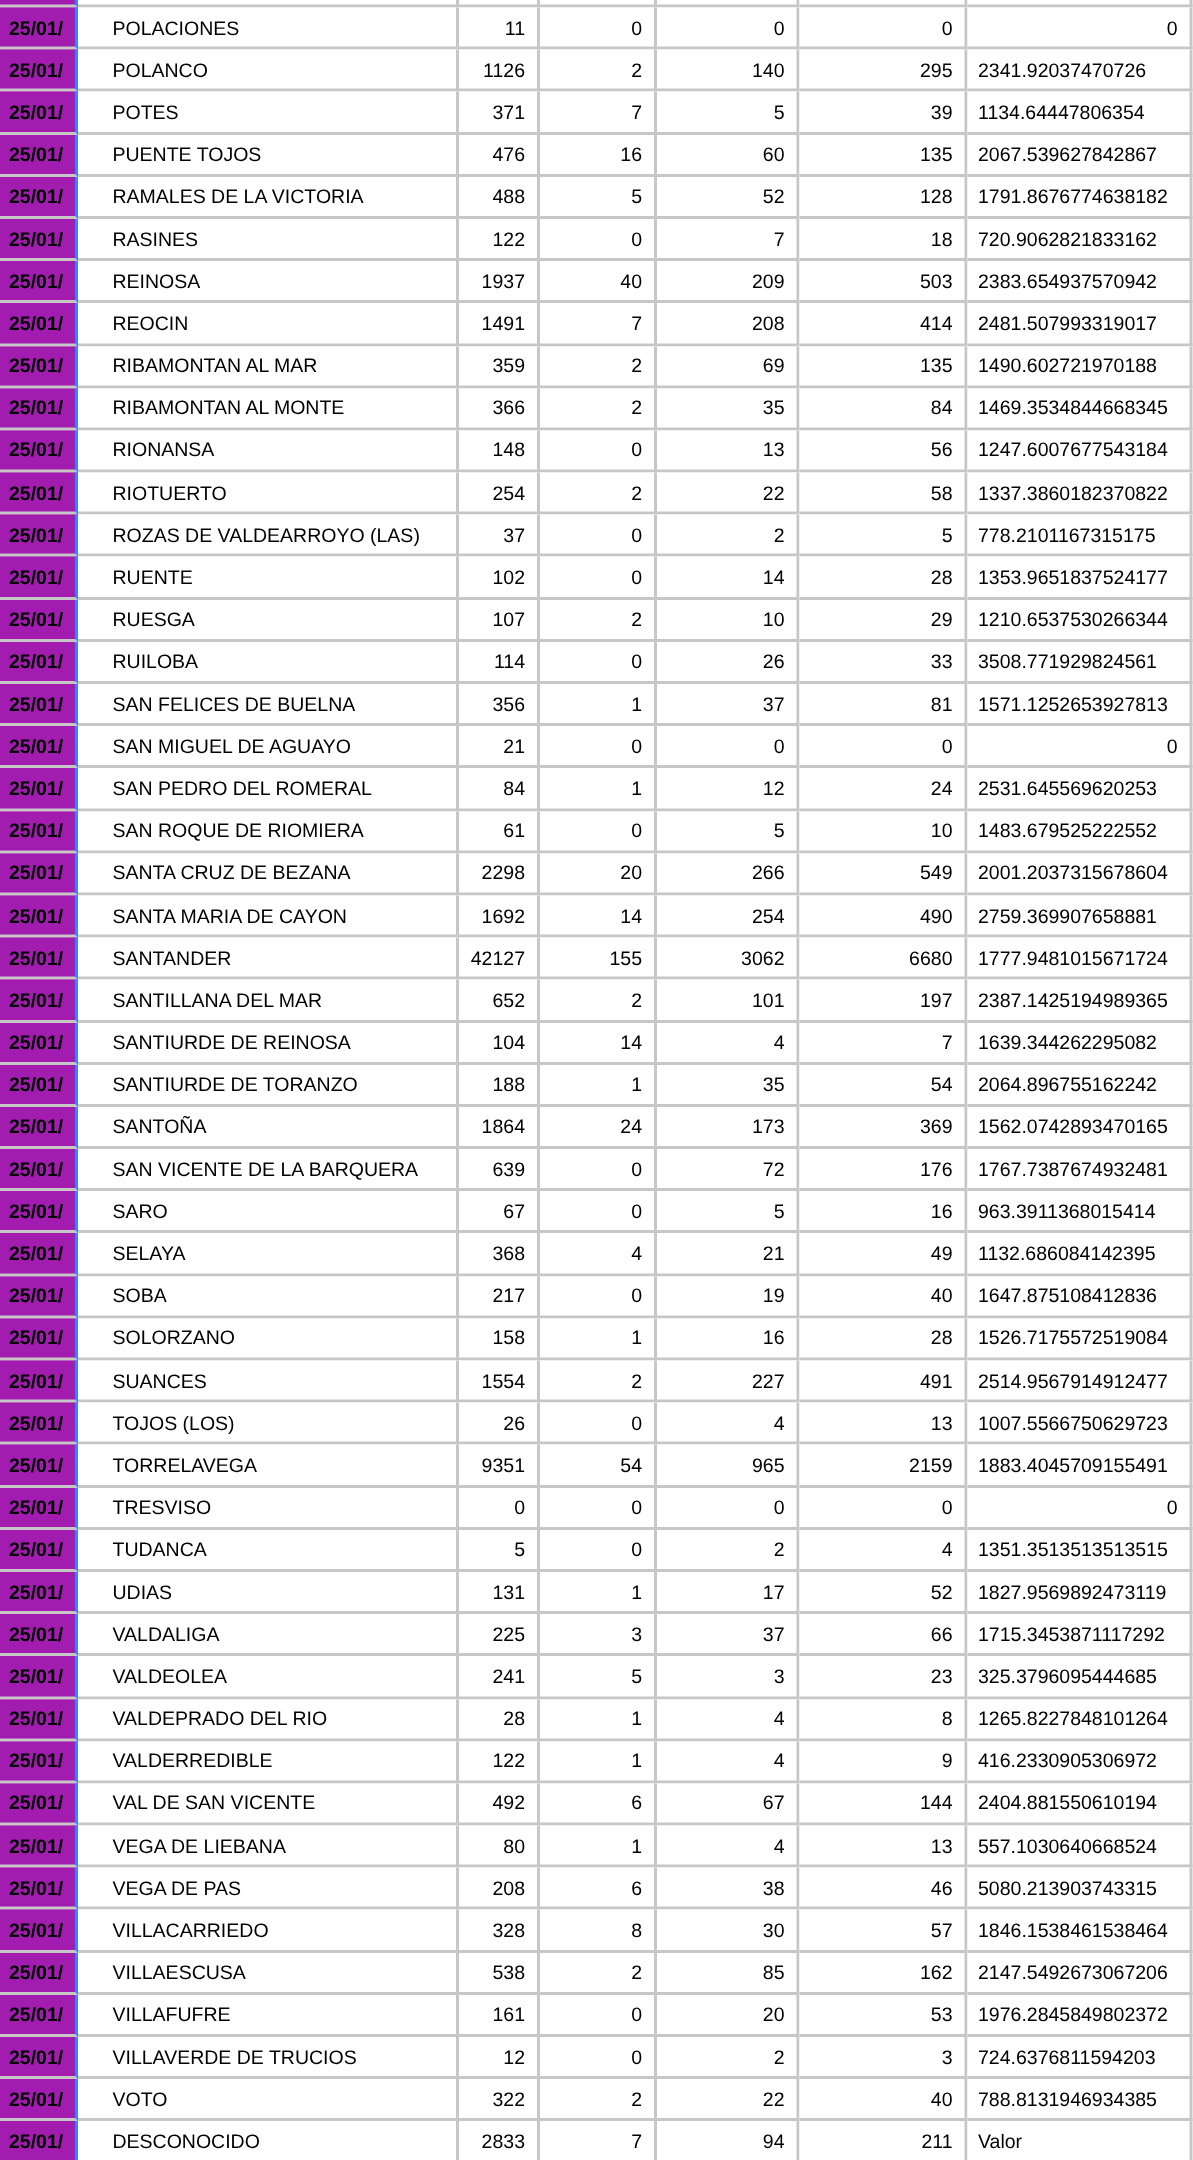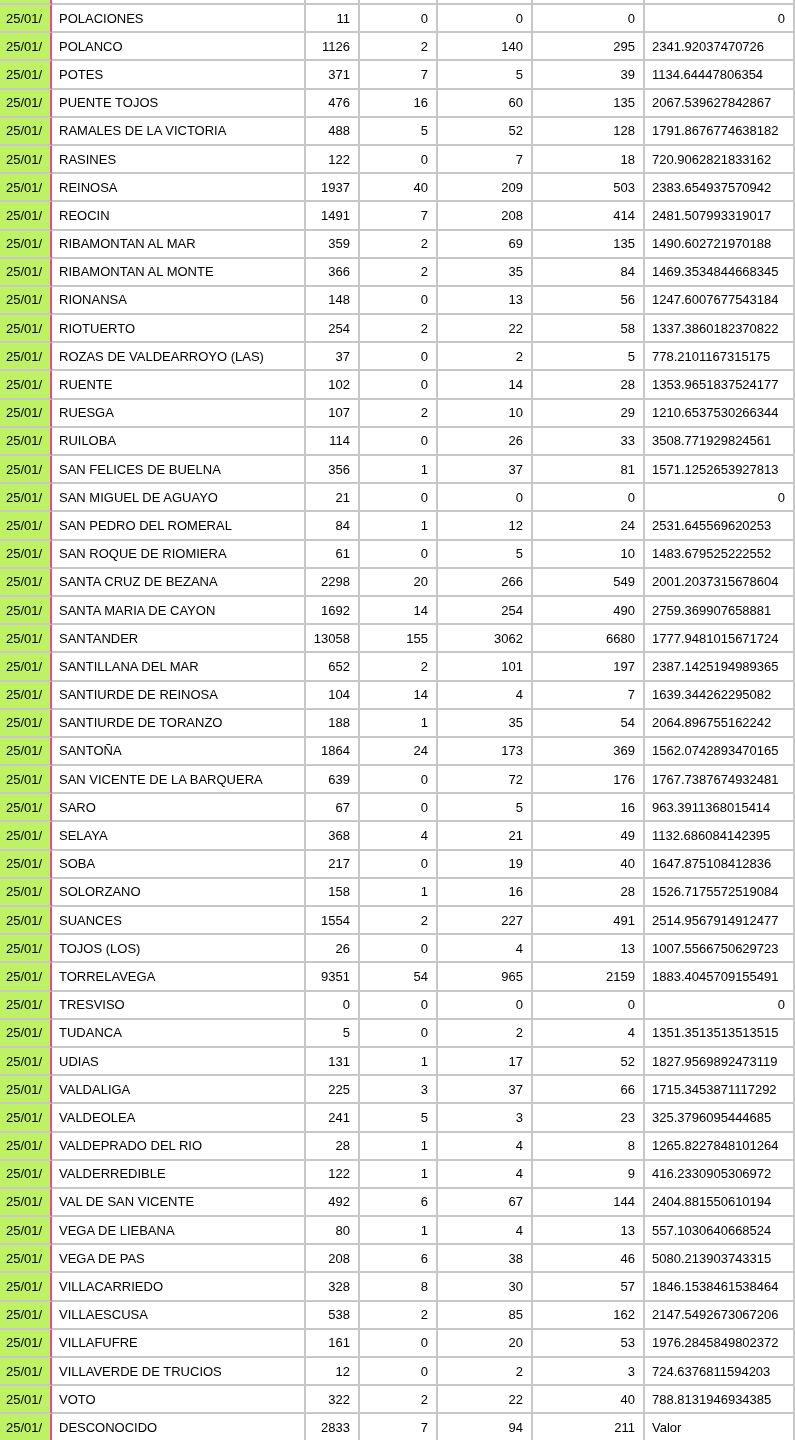--- a/index.html
+++ b/index.html
@@ -29,26 +29,26 @@
     border-bottom: 2px solid #c7c7c7;
     font-size: 13px;
     color: #000000;
     white-space: nowrap;
     overflow: hidden;
     padding: 0;
     vertical-align: middle;
     background: #ffffff;
   }
   td.date {
-    background: #bef264;
-    border-right: 2px solid #ec4899;
-    font-weight: normal;
+    background: #a21caf;
+    border-right: 2px solid #3b82f6;
+    font-weight: bold;
     padding-left: 6px;
   }
-  td.muni { padding-left: 7px; }
+  td.muni { padding-left: 23px; }
   td.num  { text-align: right; padding-right: 8px; }
   td.rate { padding-left: 7px; padding-right: 8px; }
   td.rate.numeric { text-align: right; }
 </style>
 </head>
 <body>
 
 <div class="sheet">
   <table class="data-table">
     <colgroup>
@@ -265,21 +265,21 @@
           <td class="muni">SANTA MARIA DE CAYON</td>
           <td class="num">1692</td>
           <td class="num">14</td>
           <td class="num">254</td>
           <td class="num">490</td>
           <td class="rate">2759.369907658881</td>
         </tr>
         <tr>
           <td class="date">25/01/</td>
           <td class="muni">SANTANDER</td>
-          <td class="num">13058</td>
+          <td class="num">42127</td>
           <td class="num">155</td>
           <td class="num">3062</td>
           <td class="num">6680</td>
           <td class="rate">1777.9481015671724</td>
         </tr>
         <tr>
           <td class="date">25/01/</td>
           <td class="muni">SANTILLANA DEL MAR</td>
           <td class="num">652</td>
           <td class="num">2</td>

